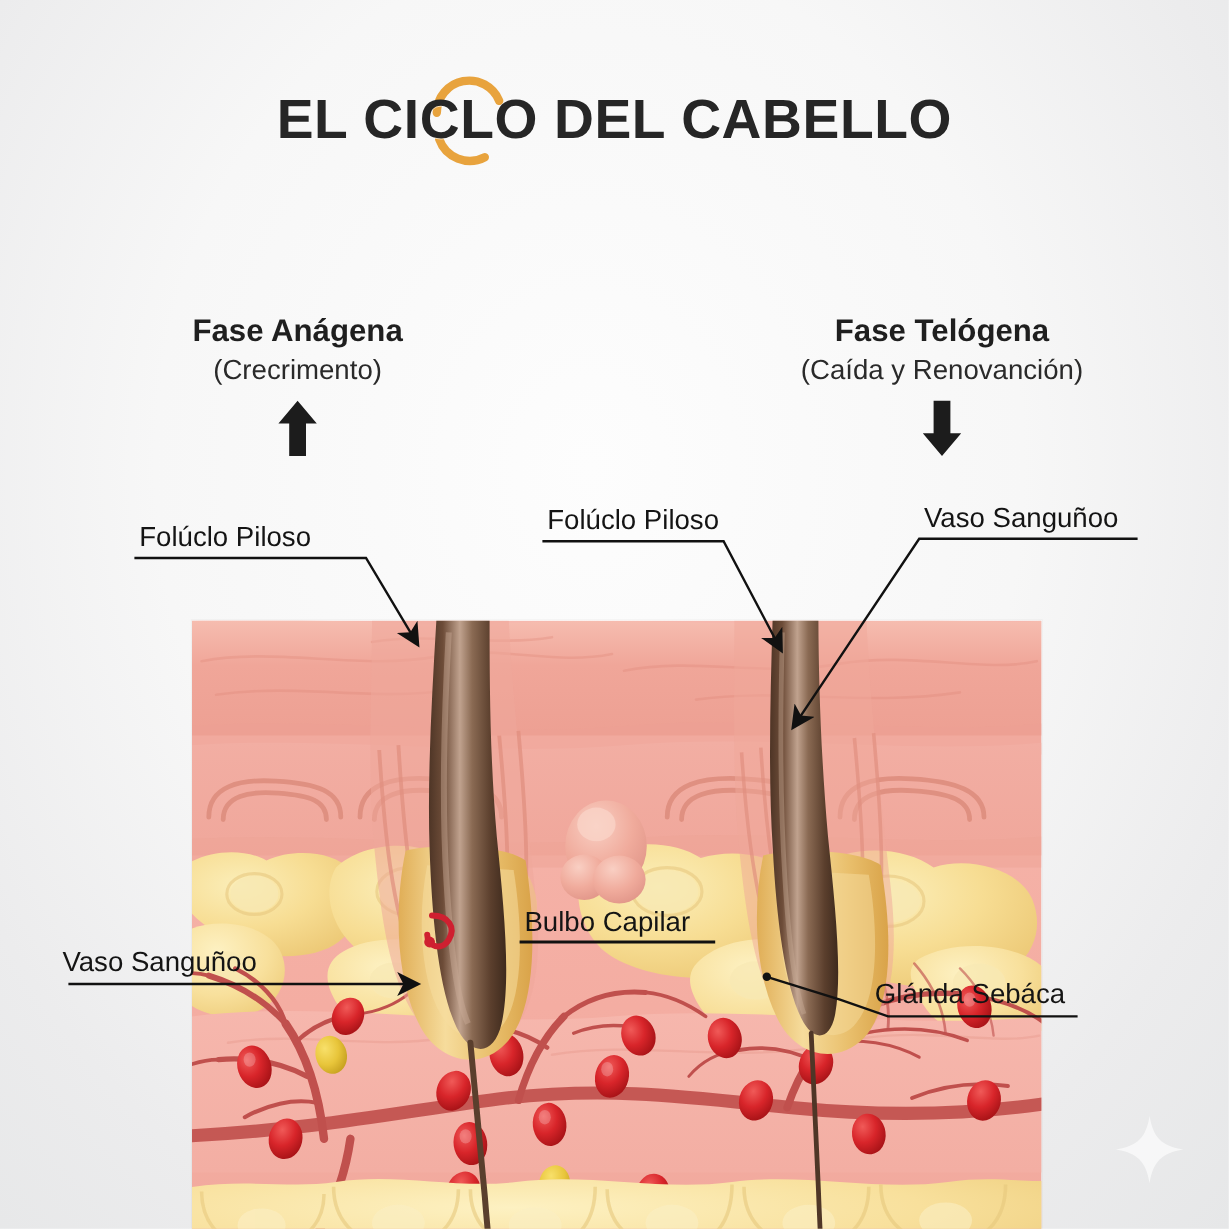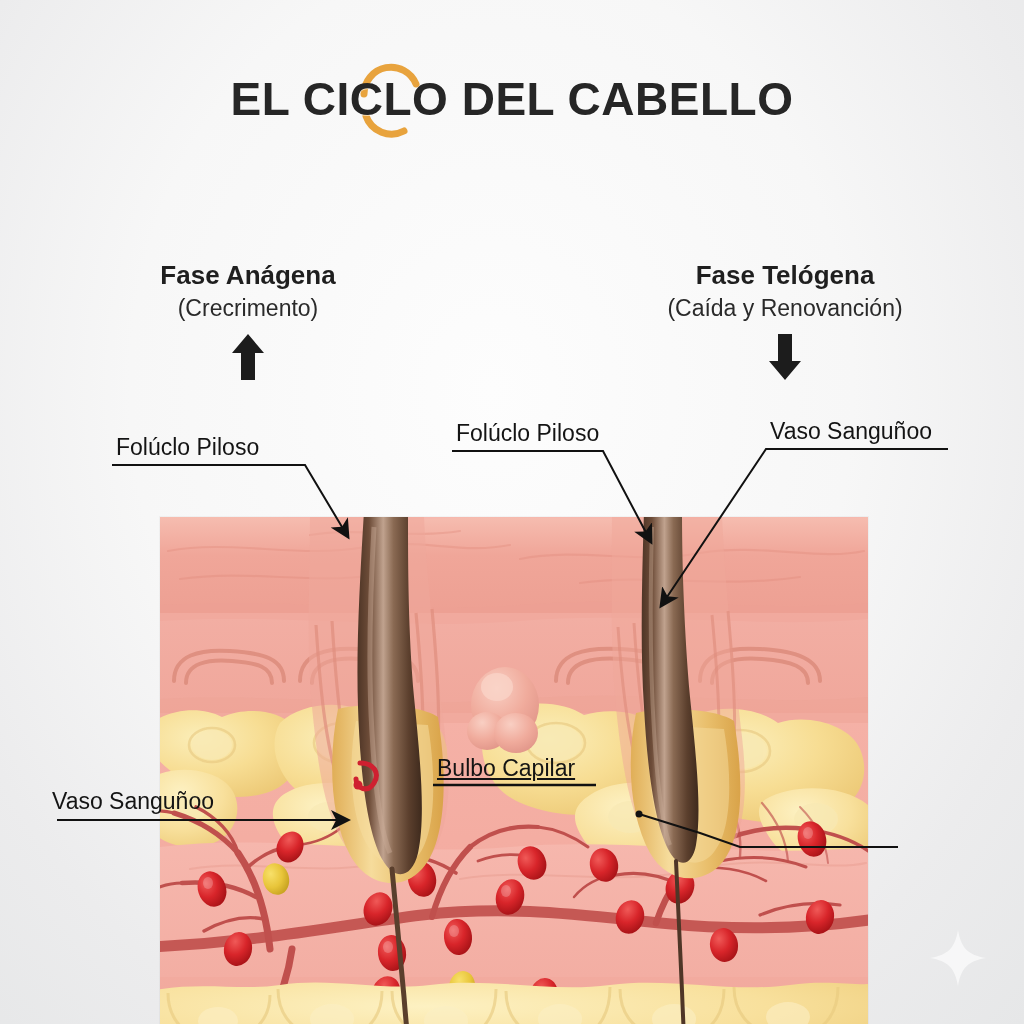--- a/index.html
+++ b/index.html
@@ -31,21 +31,21 @@
 
   
   .label{
     font-size:23px;color:#141414;white-space:nowrap;
     font-family:"Liberation Sans", sans-serif;
   }
   #lbl-foliculo-1{left:116px;top:406px;}
   #lbl-foliculo-2{left:456px;top:392px;}
   #lbl-vaso-top{left:770px;top:390px;}
   #lbl-vaso-left{left:52px;top:760px;}
-  #lbl-bulbo{left:437px;top:727px;text-decoration:underline;}
+  #lbl-bulbo{left:437px;top:727px;}
   #lbl-glanda{left:729px;top:787px;}
 
   
   #skin{left:160px;top:489px;width:708px;height:535px;overflow:hidden;
         box-shadow:0 0 0 1px rgba(0,0,0,0.03);}
   #skin svg{display:block;}
 
   #sparkle{right:36px;bottom:36px;width:60px;height:60px;opacity:.85;}
   svg{overflow:visible;}
 </style>
@@ -378,18 +378,19 @@
       <path d="M898 819 L740 819 L700 805 L639 786" stroke-width="2"></path>
       <circle cx="639" cy="786" r="3.5" fill="#111" stroke="none"></circle>
     </g>
   </svg>
 
   <div class="abs label" id="lbl-foliculo-1">Folúclo Piloso</div>
   <div class="abs label" id="lbl-foliculo-2">Folúclo Piloso</div>
   <div class="abs label" id="lbl-vaso-top">Vaso Sanguñoo</div>
   <div class="abs label" id="lbl-vaso-left">Vaso Sanguñoo</div>
   <div class="abs label" id="lbl-bulbo">Bulbo Capilar</div>
+  <div class="abs label" id="lbl-glanda">Glánda Sebáca</div>
 
   <svg class="abs" id="sparkle" viewBox="0 0 60 60">
     <path d="M30 2 C 33 20, 40 27, 58 30 C 40 33, 33 40, 30 58 C 27 40, 20 33, 2 30 C 20 27, 27 20, 30 2 Z" fill="#ffffff" opacity=".75"></path>
   </svg>
 
 </div>
 
 </body></html>

